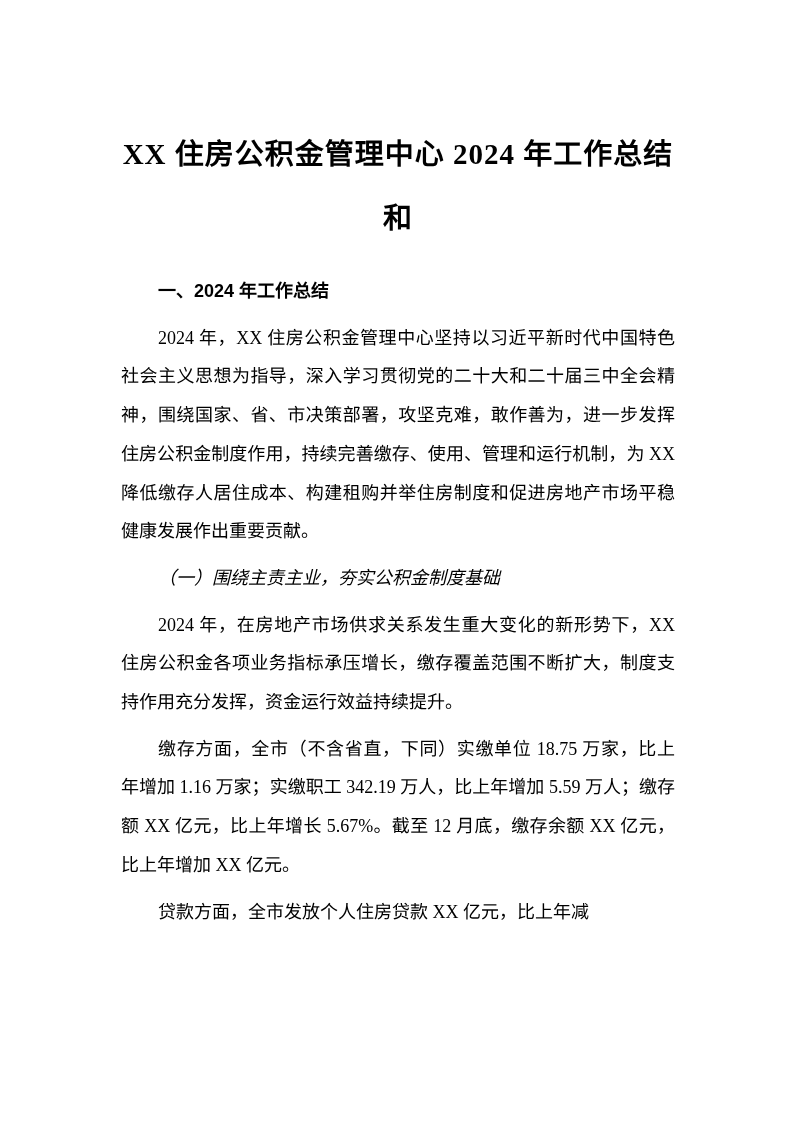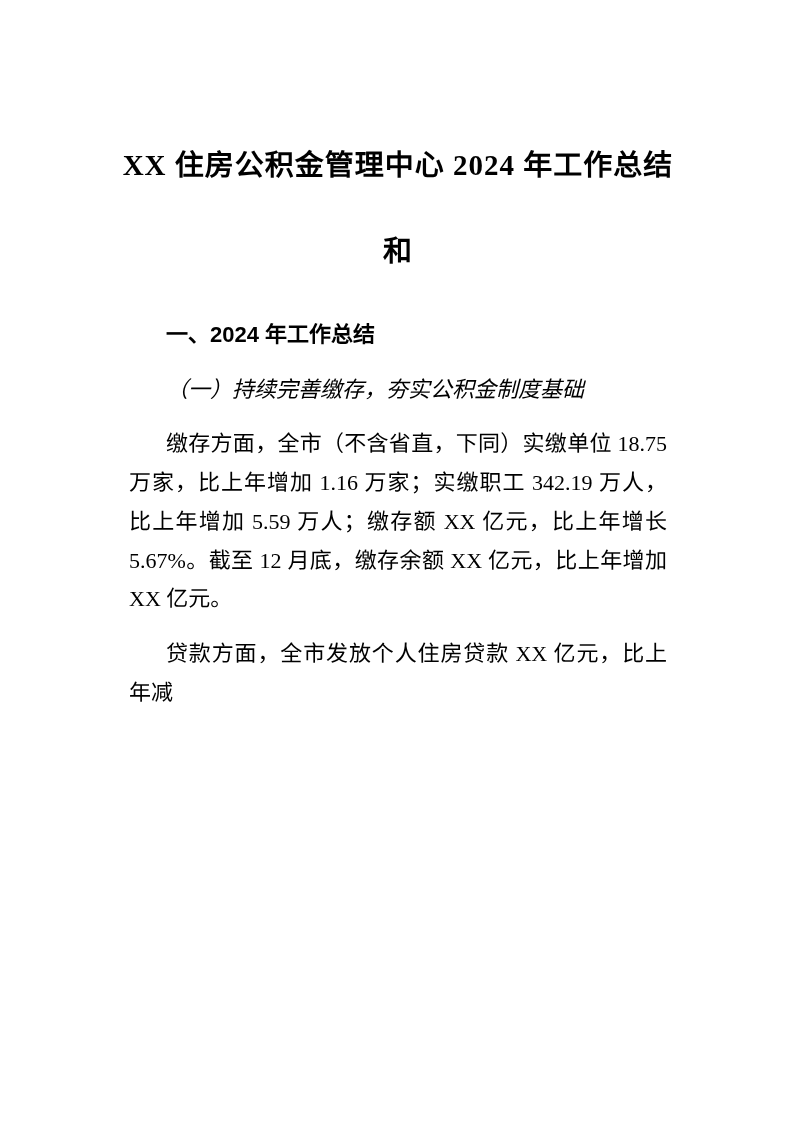--- a/index.html
+++ b/index.html
@@ -17,28 +17,28 @@
     width: 793px;
     height: 1122px;
     padding: 122px 110px 40px 113px;
     background: #ffffff;
     color: #000000;
   }
   .doc-title {
     font-family: "Liberation Serif", "DejaVu Serif", serif;
     font-weight: bold;
     font-size: 29px;
-    line-height: 86px;
+    line-height: 64px;
     text-align: center;
     margin: 0 0 22px 0;
     letter-spacing: 1px;
   }
   .doc-body p {
-    margin: 16px;
-    font-size: 22px;
+    margin: 8px;
+    font-size: 18px;
     line-height: 38.7px;
     text-indent: 37px;
     text-align: justify;
   }
   .para {
     font-family: "Liberation Serif", "DejaVu Serif", serif;
   }
   .h1 {
     font-family: "Liberation Sans", "DejaVu Sans", sans-serif;
     font-weight: bold;
@@ -54,18 +54,20 @@
 <body>
 
 <div class="page">
 
   <div class="doc-title">
     <div class="title-line">XX 住房公积金管理中心 2024 年工作总结和</div>
   </div>
 
   <div class="doc-body">
     <p class="h1">一、2024 年工作总结</p>
-    <p class="h2">（一）持续完善缴存，夯实公积金制度基础</p>
+    <p class="para">2024 年，XX 住房公积金管理中心坚持以习近平新时代中国特色社会主义思想为指导，深入学习贯彻党的二十大和二十届三中全会精神，围绕国家、省、市决策部署，攻坚克难，敢作善为，进一步发挥住房公积金制度作用，持续完善缴存、使用、管理和运行机制，为 XX 降低缴存人居住成本、构建租购并举住房制度和促进房地产市场平稳健康发展作出重要贡献。</p>
+    <p class="h2">（一）围绕主责主业，夯实公积金制度基础</p>
+    <p class="para">2024 年，在房地产市场供求关系发生重大变化的新形势下，XX 住房公积金各项业务指标承压增长，缴存覆盖范围不断扩大，制度支持作用充分发挥，资金运行效益持续提升。</p>
     <p class="para">缴存方面，全市（不含省直，下同）实缴单位 18.75 万家，比上年增加 1.16 万家；实缴职工 342.19 万人，比上年增加 5.59 万人；缴存额 XX 亿元，比上年增长 5.67%。截至 12 月底，缴存余额 XX 亿元，比上年增加 XX 亿元。</p>
     <p class="para">贷款方面，全市发放个人住房贷款 XX 亿元，比上年减</p>
   </div>
 
 </div>
 
 </body></html>

